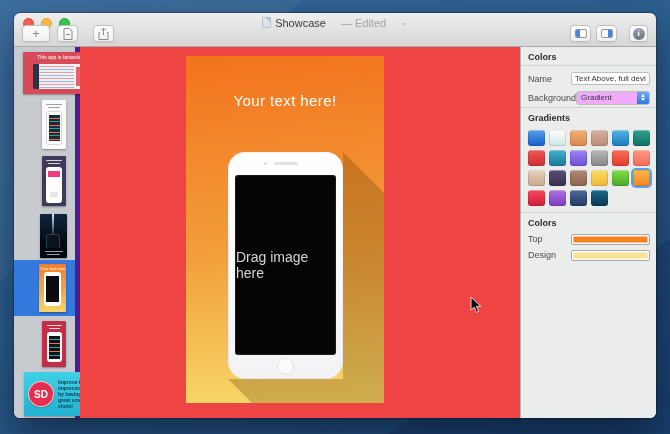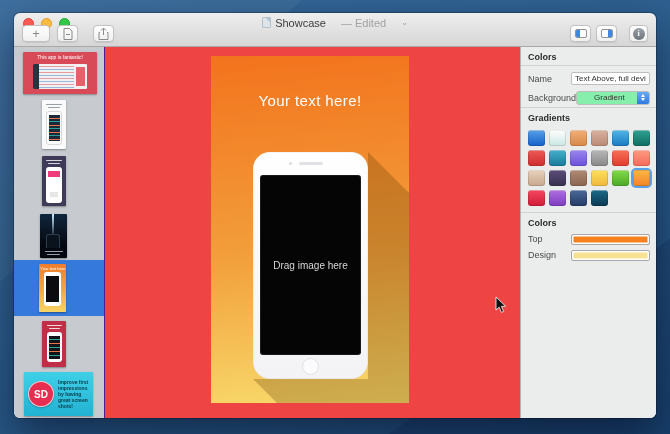--- a/index.html
+++ b/index.html
@@ -52,22 +52,22 @@
   .infodot { width:12px; height:12px; border-radius:50%;
     background:linear-gradient(#9aa0a8,#6e747c); color:#fff; font-size:8px;
     font-weight:bold; display:flex; align-items:center; justify-content:center;
     font-family:"Liberation Serif", serif; }
   .gap7{margin-left:7px;} .gap15{margin-left:15px;} .gap5{margin-left:5px;} .gap12{margin-left:12px;}
 
   
   .content { display:flex; height:371px; background:#fff; }
 
   
-  .sidebar { position:relative; width:91px; background:#c7cbd0;
-    border-right:1px solid #4c1d95; flex:none; }
+  .sidebar { position:relative; width:66px; background:#c7cbd0;
+    border-right:5px solid #4c1d95; flex:none; }
   .thumb { position:absolute; box-shadow:0 1px 2px rgba(0,0,0,.35); border-radius:1px; overflow:hidden; }
   .mini-cap { color:#fff; text-align:center; font-size:5px; line-height:1.1; padding-top:3px; white-space:nowrap; }
   .bar { background:rgba(255,255,255,.8); height:1px; border-radius:1px; margin:2px auto 0; }
   .bar.dark { background:#9aa0a8; }
 
   .t1 { left:9px; top:5px; width:74px; height:42px; background:#d84a58; }
   .t1 .shot { width:54px; height:25px; margin:3px auto 0; background:#f0f1f3;
     border-radius:1px; display:flex; overflow:hidden; }
   .t1 .shot-side { width:6px; background:#2b3340; }
   .t1 .shot-body { flex:1;
@@ -119,39 +119,39 @@
   .phone { position:absolute; left:42px; top:96px; width:115px; height:227px;
     border-radius:17px; background:linear-gradient(#ffffff,#f3f3f5);
     box-shadow:inset 0 0 0 1px rgba(0,0,0,.04); }
   .speaker { position:absolute; left:46px; top:10px; width:24px; height:3px;
     border-radius:2px; background:#e2e2e6; }
   .camera { position:absolute; left:36px; top:10px; width:3px; height:3px;
     border-radius:50%; background:#dcdce0; }
   .screen { position:absolute; left:8px; top:24px; width:99px; height:178px;
     background:#050505; border-radius:2px; box-shadow:0 0 0 1px #1a1a1a;
     display:flex; align-items:center; justify-content:center; }
-  .drophint { color:#d6d6d6; font-size:10px; }
+  .drophint { color:#d6d6d6; font-size:14px; }
   .homebtn { position:absolute; left:49px; bottom:4px; width:17px; height:17px;
     border-radius:50%; border:1.5px solid #e0e0e4; background:#fbfbfd; }
   .cursor { position:absolute; left:390px; top:249px; width:12px; height:18px; }
 
   
   .inspector { width:136px; flex:none; background:#ebecec; border-left:1px solid #b4b4b4;
     padding-top:3px; font-size:9px; color:#3a3a3a; }
   .hdr { font-weight:bold; color:#2c2c2c; padding:2px 7px 3px; }
   .rule { border-top:1px solid #d2d2d2; margin:0 0 3px; }
   .irow { display:flex; align-items:center; justify-content:space-between;
     padding:0 6px 0 7px; height:19px; }
   .ilabel { color:#4a4a4a; }
   .namefield { width:79px; height:13px; font-size:8px; padding:0 3px;
     border:1px solid #bdbdbd; border-radius:2px; background:#fff; color:#333;
     font-family:"Liberation Sans", sans-serif; }
-  .popup { width:79px; height:14px; background:#86efac; border:1px solid #bdbdbd;
+  .popup { width:79px; height:14px; background:#f0abfc; border:1px solid #bdbdbd;
     border-radius:3px; position:relative; display:flex; align-items:center;
-    font-size:8px; padding-left:17px; color:#333; }
+    font-size:8px; padding-left:4px; color:#333; }
   .stepper { position:absolute; right:0; top:0; bottom:0; width:12px;
     background:linear-gradient(#6aaaf2,#2f7ae0); border-radius:0 2px 2px 0;
     display:flex; flex-direction:column; align-items:center; justify-content:center; gap:1px; }
   .arr { width:0; height:0; border-left:2.5px solid transparent; border-right:2.5px solid transparent; }
   .arr.up { border-bottom:3px solid #fff; }
   .arr.down { border-top:3px solid #fff; }
   .swatches { display:grid; grid-template-columns:repeat(6,17px); gap:4px;
     padding:4px 0 6px 7px; }
   .swatch { width:17px; height:16px; border-radius:3px;
     box-shadow:inset 0 1px 0 rgba(255,255,255,.4), inset 0 0 0 1px rgba(0,0,0,.12); }

